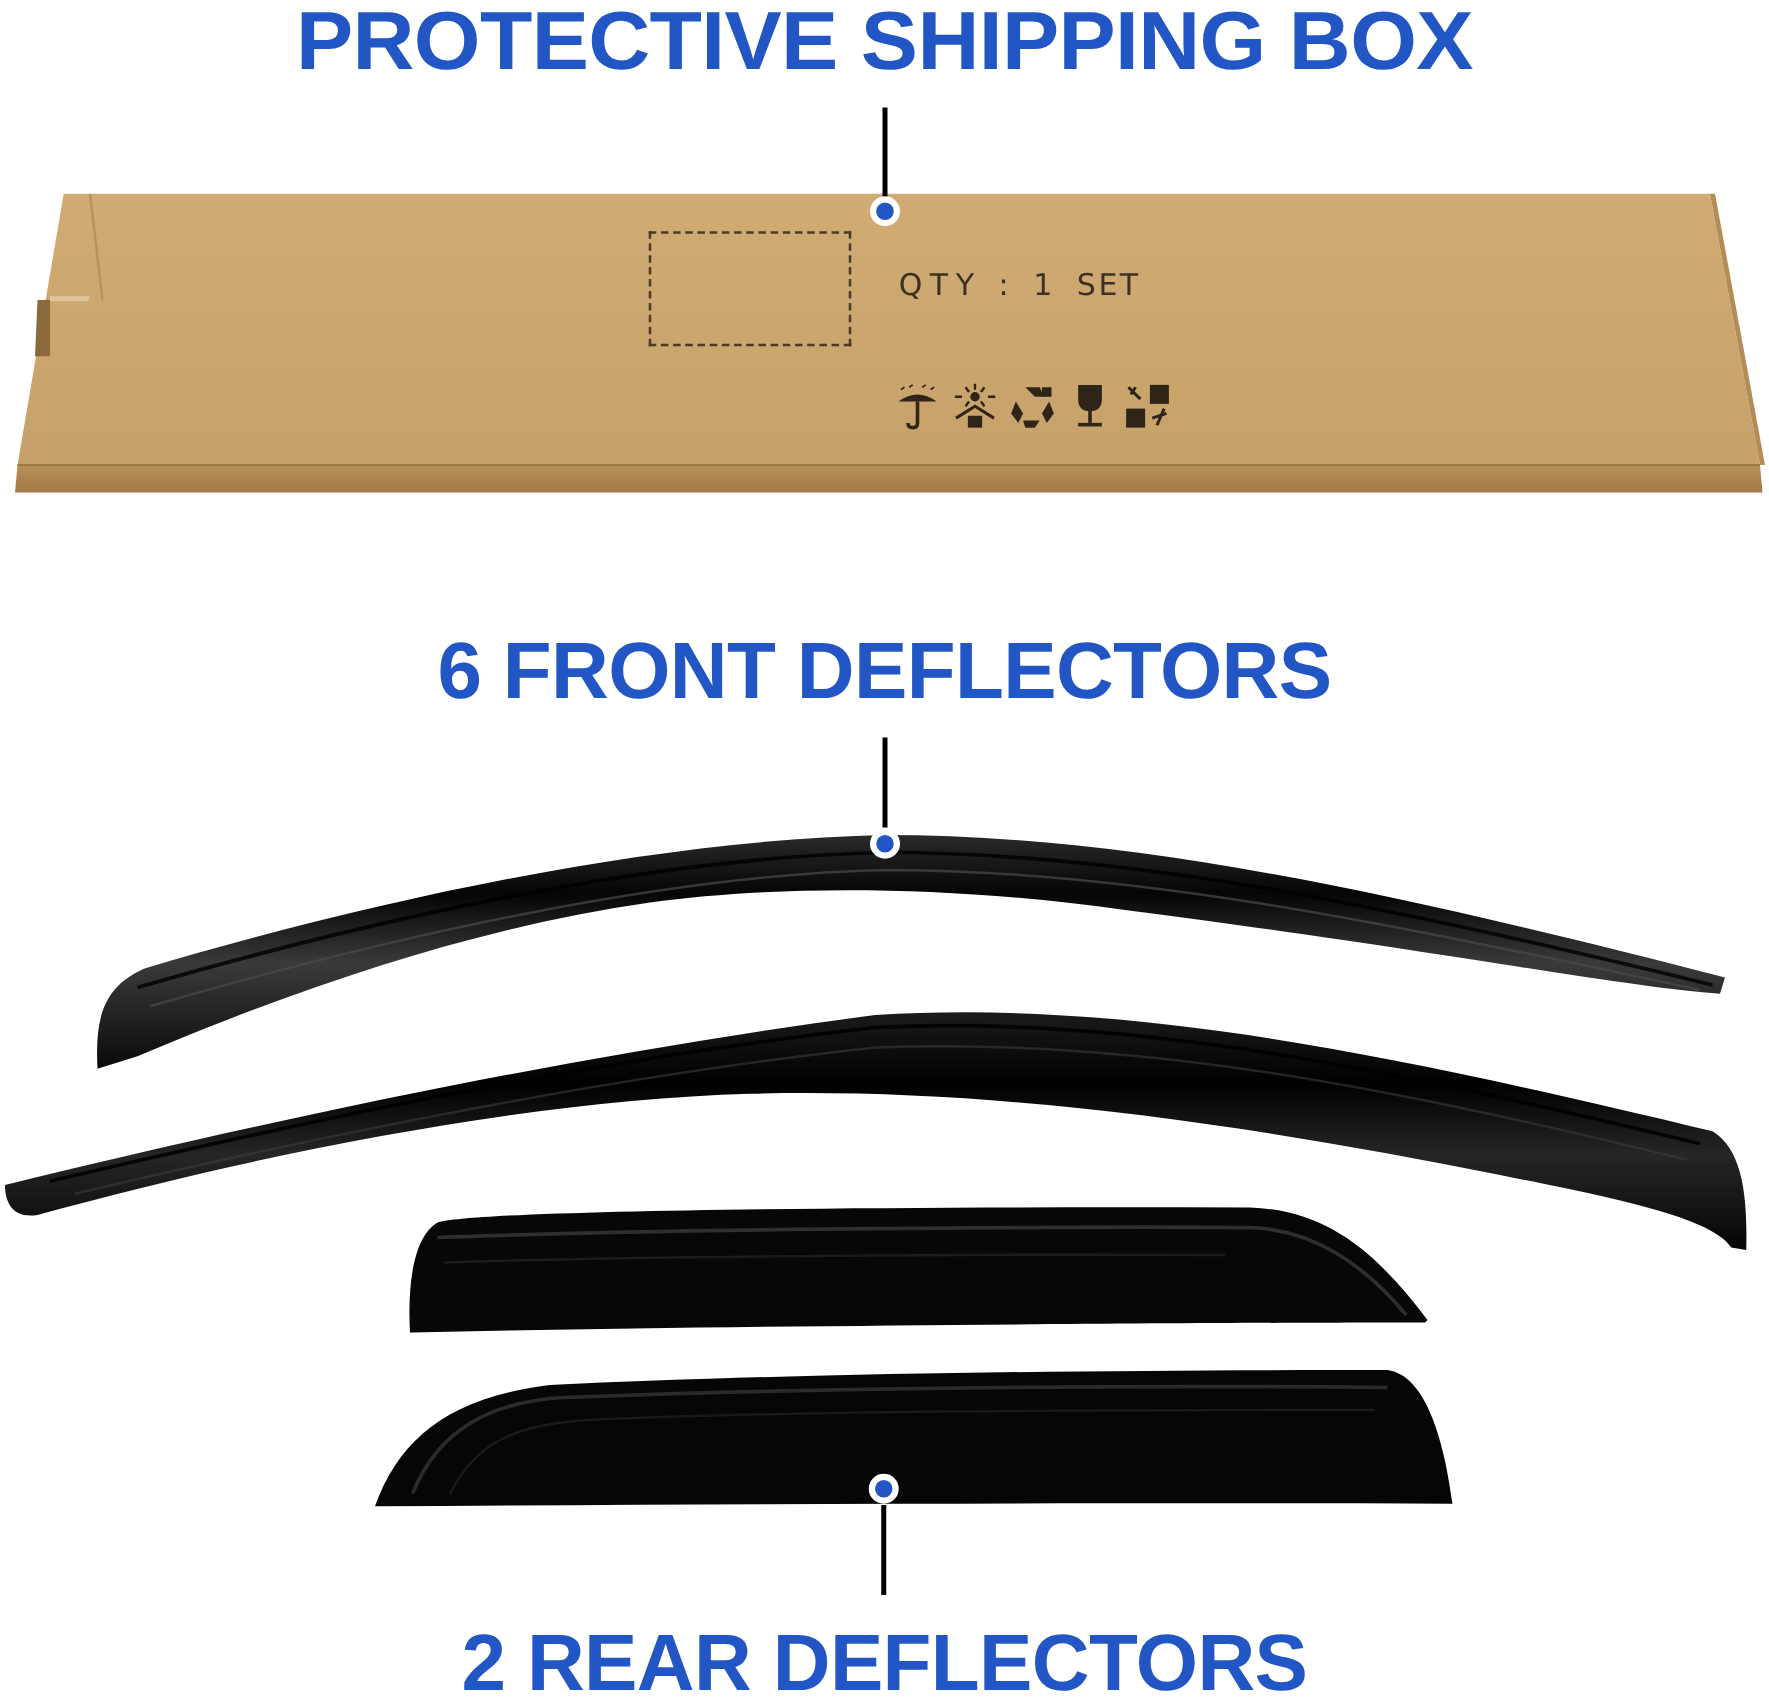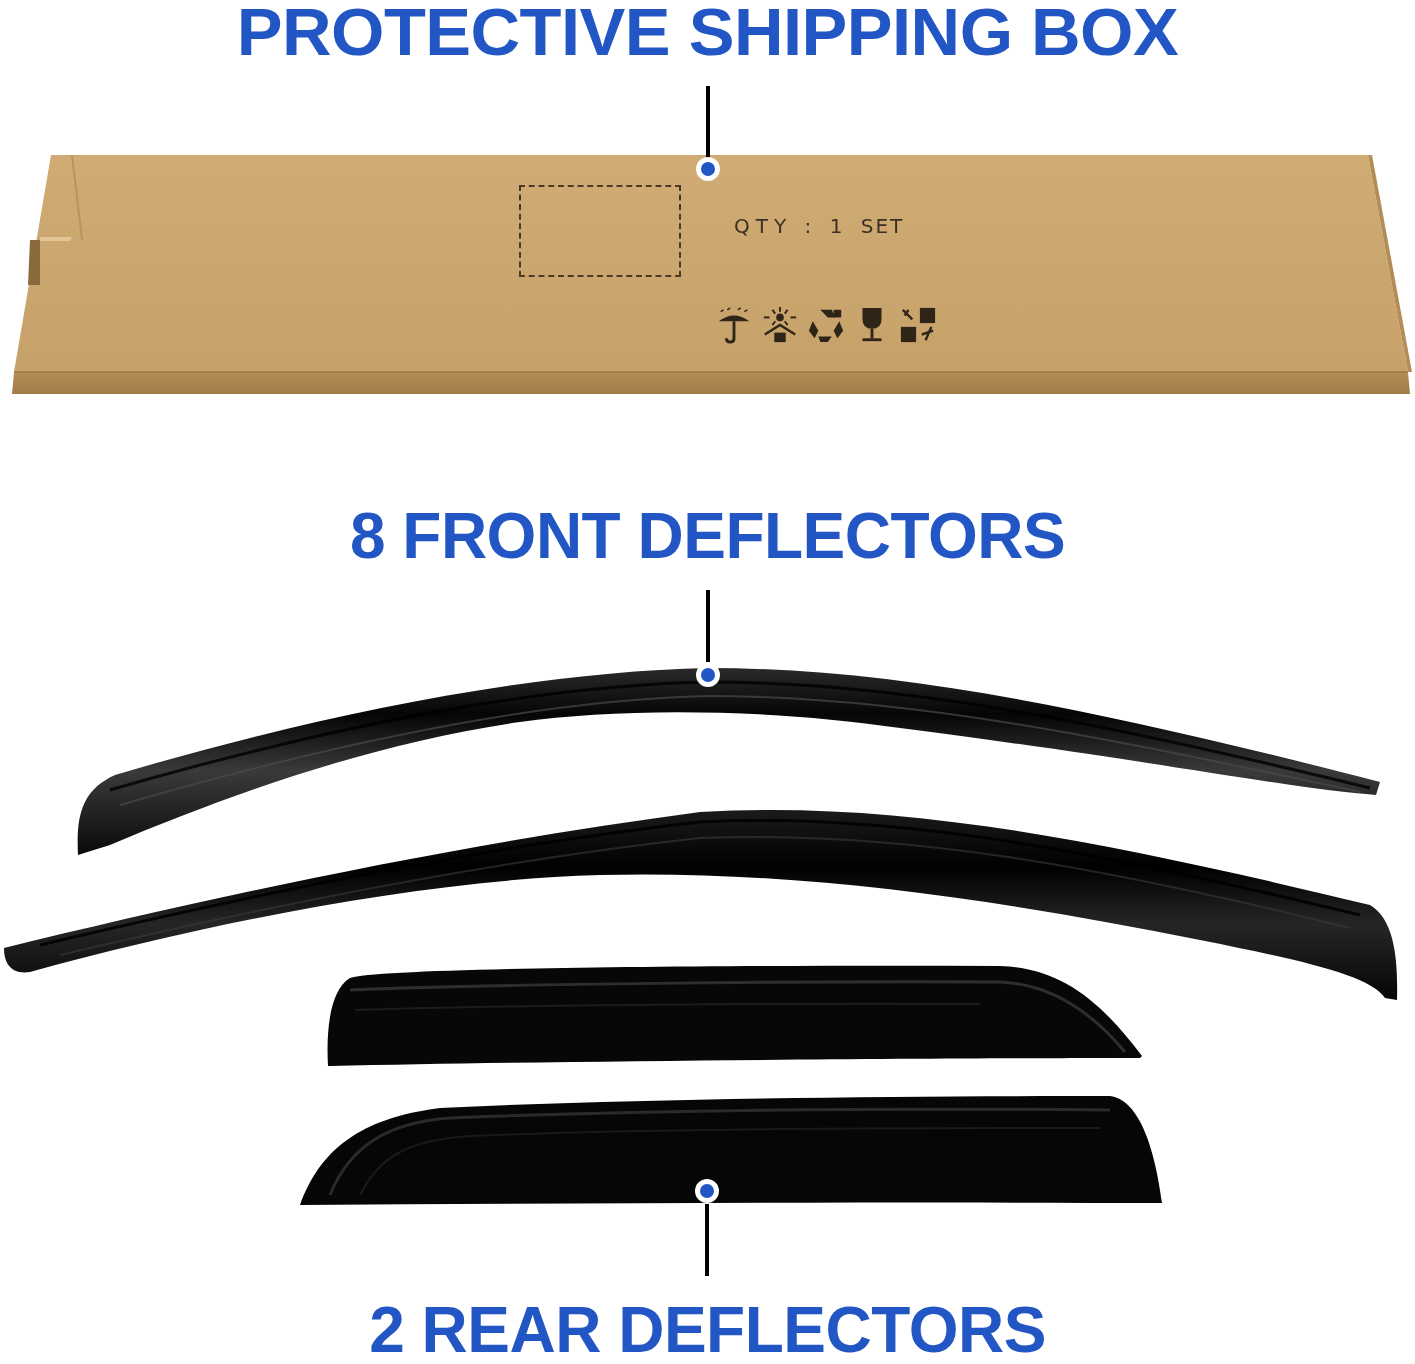--- a/index.html
+++ b/index.html
@@ -52,23 +52,23 @@
     }
 
     .scene {
       position: absolute;
       left: 0; top: 0;
       width: 1415px; height: 1364px;
     }
 
     .box-label {
       position: absolute;
-      left: 734px;
+      left: 719px;
       top: 214px;
-      font-size: 20px;
+      font-size: 24px;
       color: #3b3023;
       letter-spacing: 6px;
       font-family: "DejaVu Sans", sans-serif;
       white-space: nowrap;
     }
     .box-label .set { letter-spacing: 2px; }
 
     .dash-box {
       position: absolute;
       left: 519px;
@@ -214,14 +214,14 @@
 <div class="connector-line" style="left:706px; top:86px; height:72px;"></div>
 <div class="marker" style="left:696px; top:157px;"></div>
 
 <div class="connector-line" style="left:706px; top:590px; height:72px;"></div>
 <div class="marker" style="left:696px; top:663px;"></div>
 
 <div class="marker" style="left:695px; top:1179px;"></div>
 <div class="connector-line" style="left:705px; top:1204px; height:72px;"></div>
 
 <h1 class="heading" id="h-box">PROTECTIVE SHIPPING BOX</h1>
-<h2 class="heading" id="h-front">8 FRONT DEFLECTORS</h2>
+<h2 class="heading" id="h-front">6 FRONT DEFLECTORS</h2>
 <h2 class="heading" id="h-rear">2 REAR DEFLECTORS</h2>
 
 </body></html>

